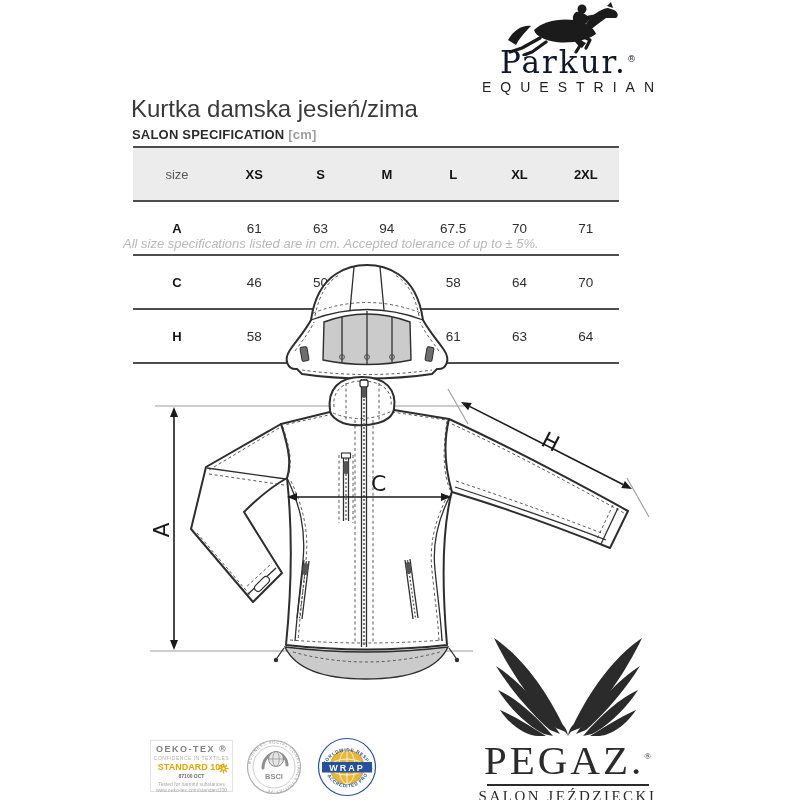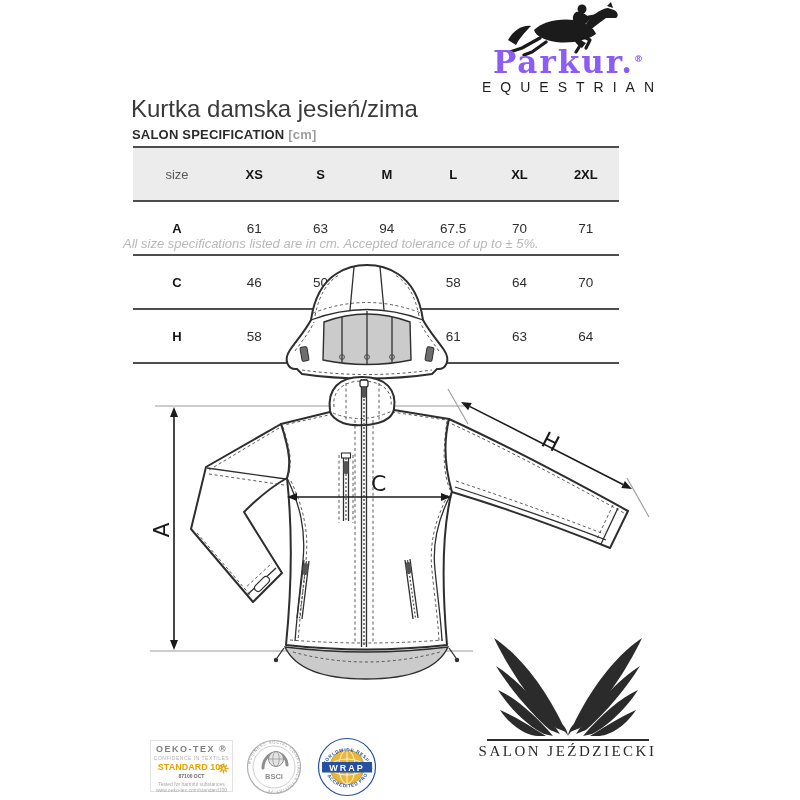--- a/index.html
+++ b/index.html
@@ -4,22 +4,22 @@
 <style>
   html,body{margin:0;padding:0;}
   body{
     width:800px;height:800px;position:relative;background:#fff;overflow:hidden;
     font-family:"Liberation Sans", sans-serif;
   }
   
   .parkur{position:absolute;left:468px;top:2px;width:200px;text-align:center;}
   .parkur svg{display:block;margin:0 auto -9px auto;}
   .parkur-name{
-    font-family:"DejaVu Serif", serif;font-weight:bold;font-size:31px;line-height:1;
-    letter-spacing:2px;color:#8b5cf6;
+    font-family:"DejaVu Serif", serif;font-weight:normal;font-size:31px;line-height:1;
+    letter-spacing:2px;color:#0f172a;
   }
   .parkur-name sup{font-size:9px;letter-spacing:0;}
   .parkur-tagline{
     font-size:14px;letter-spacing:9px;color:#1f1f1f;margin-top:1px;text-indent:9px;
   }
   
   .page-title{position:absolute;left:131px;top:95px;font-size:24px;color:#3a3a3a;}
   .spec-subtitle{position:absolute;left:132px;top:127px;font-size:13px;font-weight:bold;color:#2b2b2b;letter-spacing:.2px;}
   .spec-subtitle .unit{color:#9f9f9f;margin-left:4px;}
   
@@ -372,15 +372,16 @@
       </g>
       <g transform="translate(80,0) scale(-1,1)">
         <path d="M2,96 C18,60 44,22 74,2 C58,36 32,72 12,92 Z"></path>
         <path d="M8,98 C26,70 50,44 72,30 C56,56 32,82 18,94 Z"></path>
         <path d="M15,100 C32,80 52,62 70,54 C56,76 36,92 24,98 Z"></path>
         <path d="M22,100 C38,90 54,80 68,74 C56,92 40,100 30,100 Z"></path>
         <path d="M0,100 C1,92 6,86 12,86 C6,92 2,96 0,100 Z"></path>
       </g>
     </g>
   </svg>
+  <div class="pegaz-name"><span>PEGAZ.</span><sup>®</sup></div>
   <hr class="pegaz-rule">
   <div class="pegaz-sub">SALON JEŹDZIECKI</div>
 </div>
 
 </body></html>

